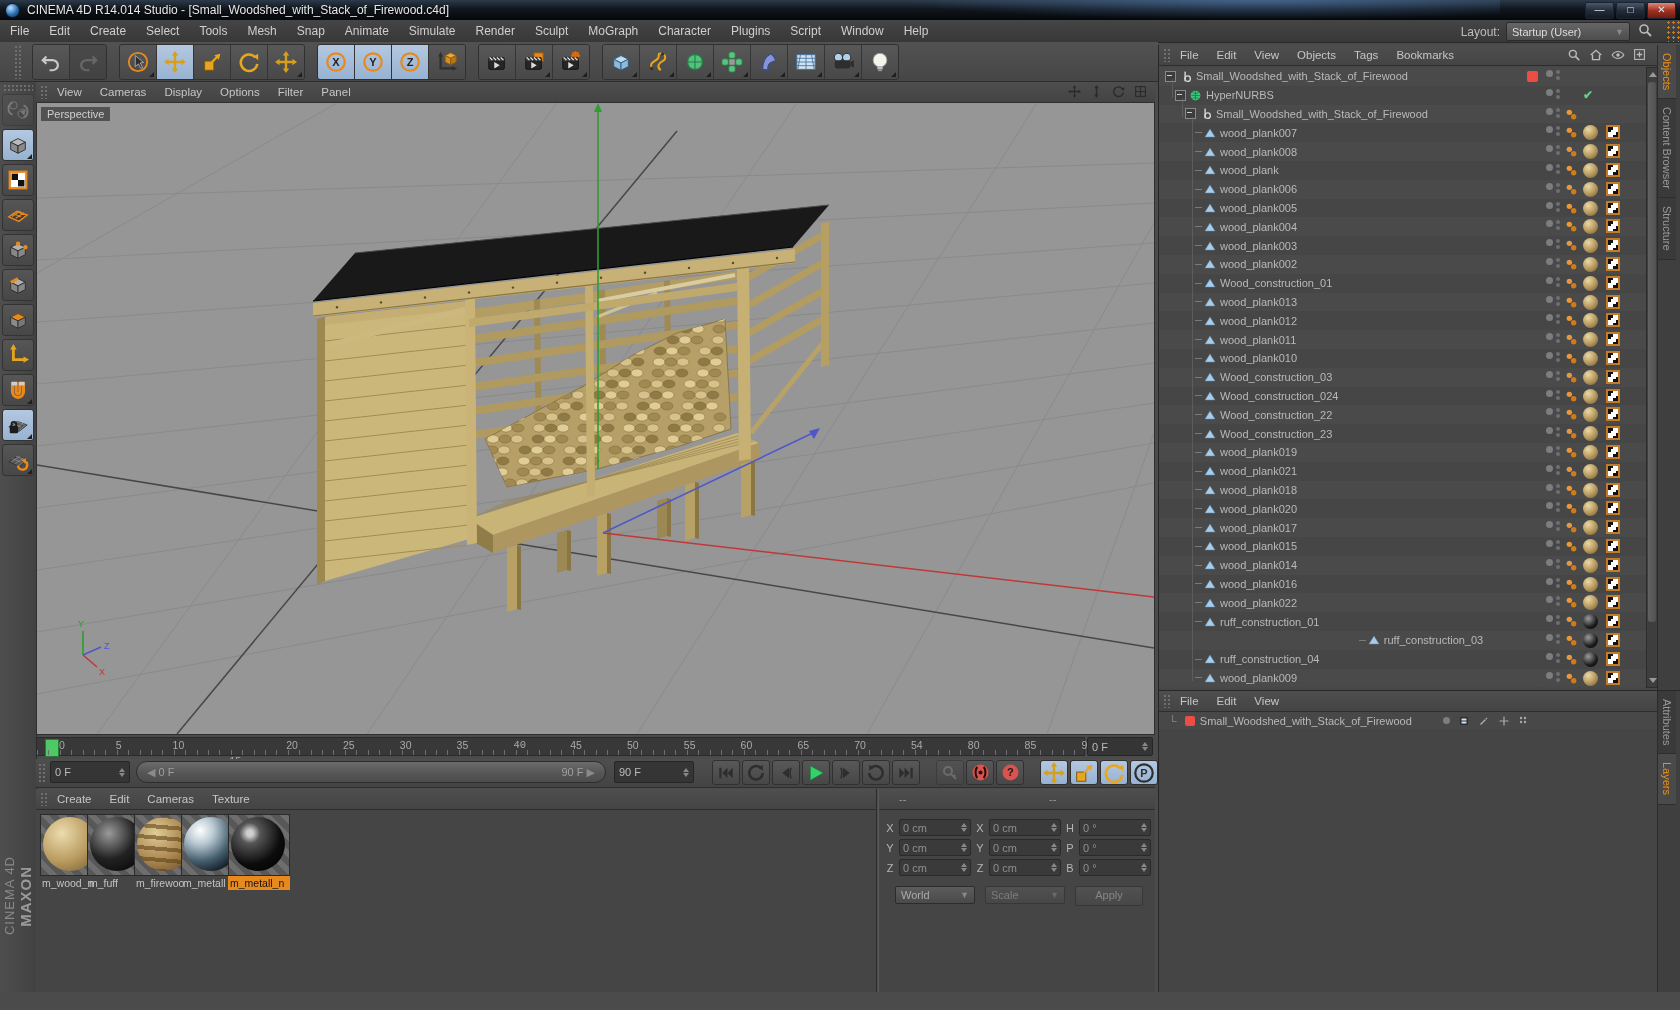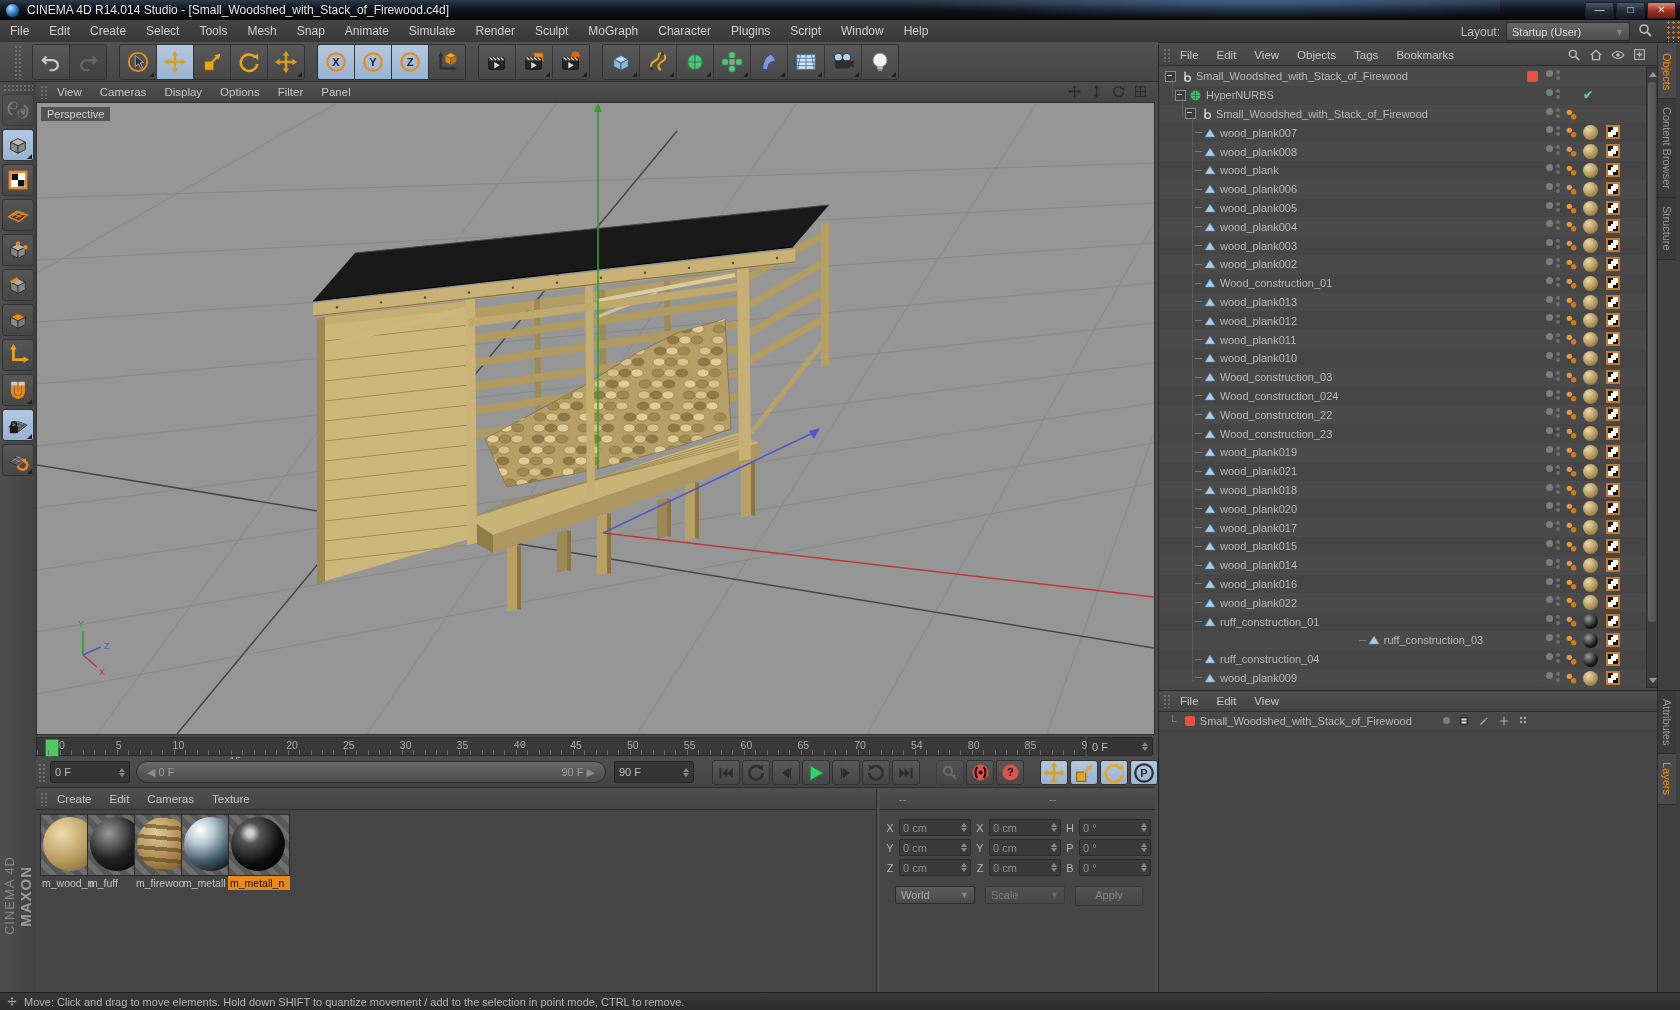--- a/index.html
+++ b/index.html
@@ -2316,20 +2316,14 @@
     <div class="tabstrip" id="laytabs" style="height:301px;">
         <div class="vtab">Attributes</div>
         <div class="vtab active">Layers</div>
       </div>
   </div>
 
   <div class="abs brand">
     <span class="b2">CINEMA 4D</span>
     <span class="b1">MAXON</span>
   </div>
-  <div class="abs statusbar">
-    <svg width="12" height="12" viewBox="0 0 24 24">
-        <path d="M12 2l3 4h-2v4h4V8l4 3-4 3v-2h-4v4h2l-3 4-3-4h2v-4H7v2l-4-3 4-3v2h4V6H9z" fill="#8fae8f"></path>
-      </svg>
-    <span>Move: Click and drag to move elements. Hold down SHIFT to quantize movement / add to the selection in point mode, CTRL to remove.</span>
-  </div>
 
 </div>
 
 </body></html>

